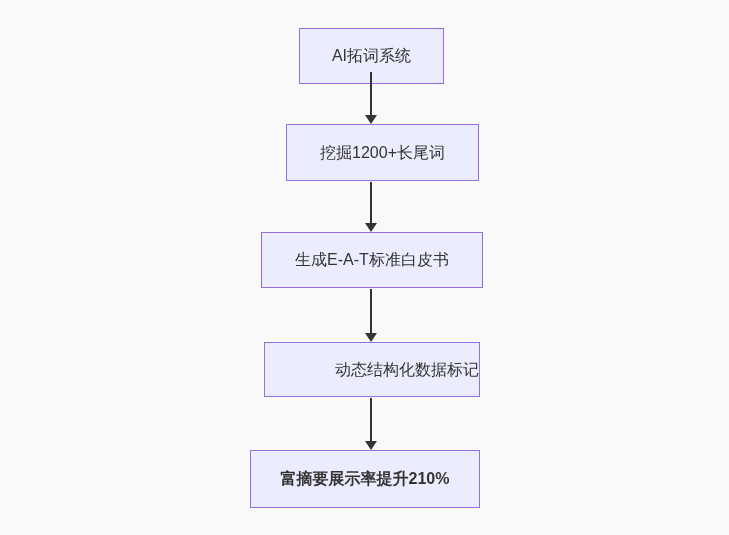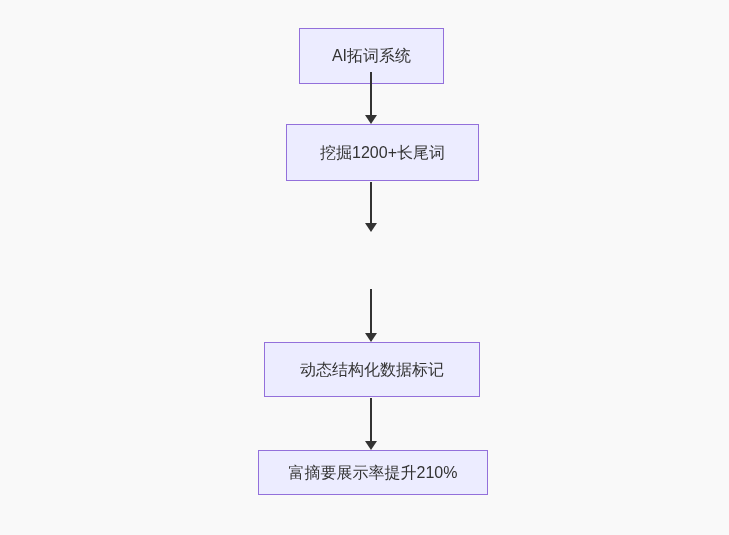--- a/index.html
+++ b/index.html
@@ -52,22 +52,22 @@
     transform: translateX(-50%);
     width: 0; height: 0;
     border-left: 6px solid transparent;
     border-right: 6px solid transparent;
     border-top: 9px solid var(--arrow-color);
   }
   
   #node-0 { left: 299px; top: 28px;  width: 145px; height: 56px; }
   #node-1 { left: 274px; top: 124px; width: 193px; height: 57px; margin-left: 12px; }
   #node-2 { left: 261px; top: 232px; width: 222px; height: 56px; }
-  #node-3 { left: 264px; top: 342px; width: 216px; height: 55px; }
-  #node-4 { left: 258px; top: 450px; width: 230px; height: 45px; }
+  #node-3 { left: 264px; top: 342px; width: 216px; height: 55px; justify-content: flex-end; }
+  #node-4 { left: 250px; top: 450px; width: 230px; height: 58px; font-weight: bold; }
   
   #arrow-0 { left: 365px; top: 72px;  height: 52px; }
   #arrow-1 { left: 365px; top: 182px; height: 50px; }
   #arrow-2 { left: 365px; top: 289px; height: 53px; }
   #arrow-3 { left: 365px; top: 398px; height: 52px; }
 </style>
 </head>
 <body>
 
 <div class="canvas">
@@ -83,20 +83,23 @@
 
   <div class="node" id="node-1">
     <span class="node-label">挖掘1200+长尾词</span>
   </div>
 
   <div class="arrow" id="arrow-1">
     <span class="line"></span>
     <span class="head"></span>
   </div>
 
+  <div class="node" id="node-2">
+    <span class="node-label">生成E-A-T标准白皮书</span>
+  </div>
 
   <div class="arrow" id="arrow-2">
     <span class="line"></span>
     <span class="head"></span>
   </div>
 
   <div class="node" id="node-3">
     <span class="node-label">动态结构化数据标记</span>
   </div>
 

